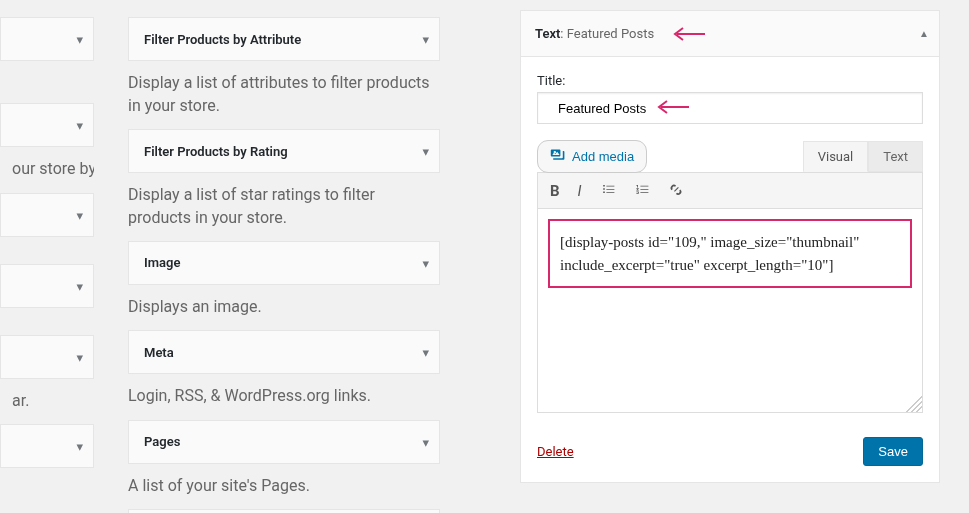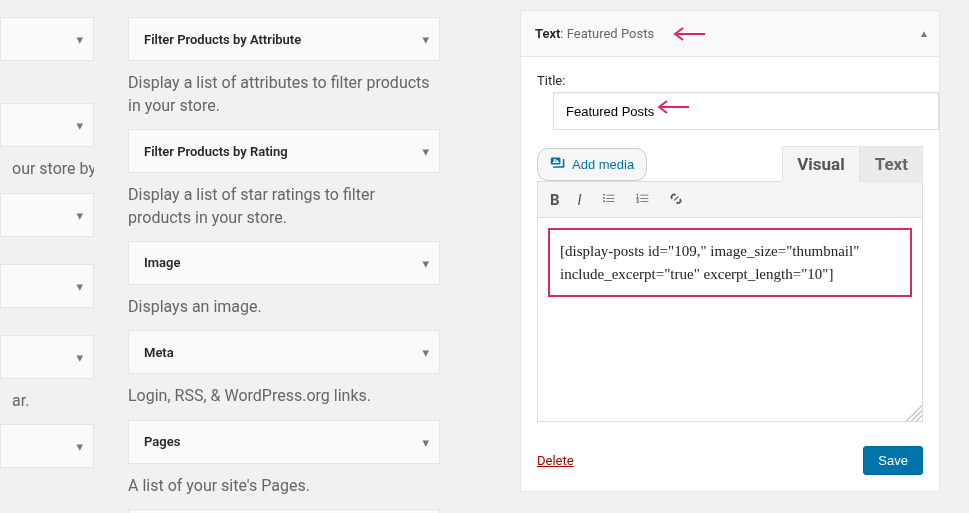--- a/index.html
+++ b/index.html
@@ -111,26 +111,25 @@
     border: 1px solid #e5e5e5;
     padding: 16px;
   }
   .field-label {
     color: #23282d;
     font-size: 13px;
     margin-bottom: 4px;
   }
   .title-input {
     width: 100%;
-    height: 38px;
+    height: 32px;
     border: 1px solid #ddd;
-    padding: 0 12px;
+    padding: 0 20px;
     font-size: 13px;
     box-shadow: inset 0 1px 2px rgba(0,0,0,.07);
-    margin-left: 16px;
   }
   .editor-top {
     margin-top: 16px;
     display: flex;
     align-items: center;
     justify-content: space-between;
   }
   .add-media {
     border: 1px solid #ccc;
     background: #f7f7f7;
@@ -143,24 +142,23 @@
     align-items: center;
     gap: 6px;
   }
   .tabs {
     display: flex;
   }
   .tab {
     border: 1px solid #e5e5e5;
     background: #f1f1f1;
     padding: 7px 14px;
-    font-size: 17px;
+    font-size: 13px;
     color: #555;
     cursor: pointer;
-    font-weight: bold;
   }
   .tab.active {
     background: #f5f5f5;
     border-bottom-color: #f5f5f5;
     color: #555;
   }
   .tab:not(.active) {
     background: #ebebeb;
     color: #666;
   }

